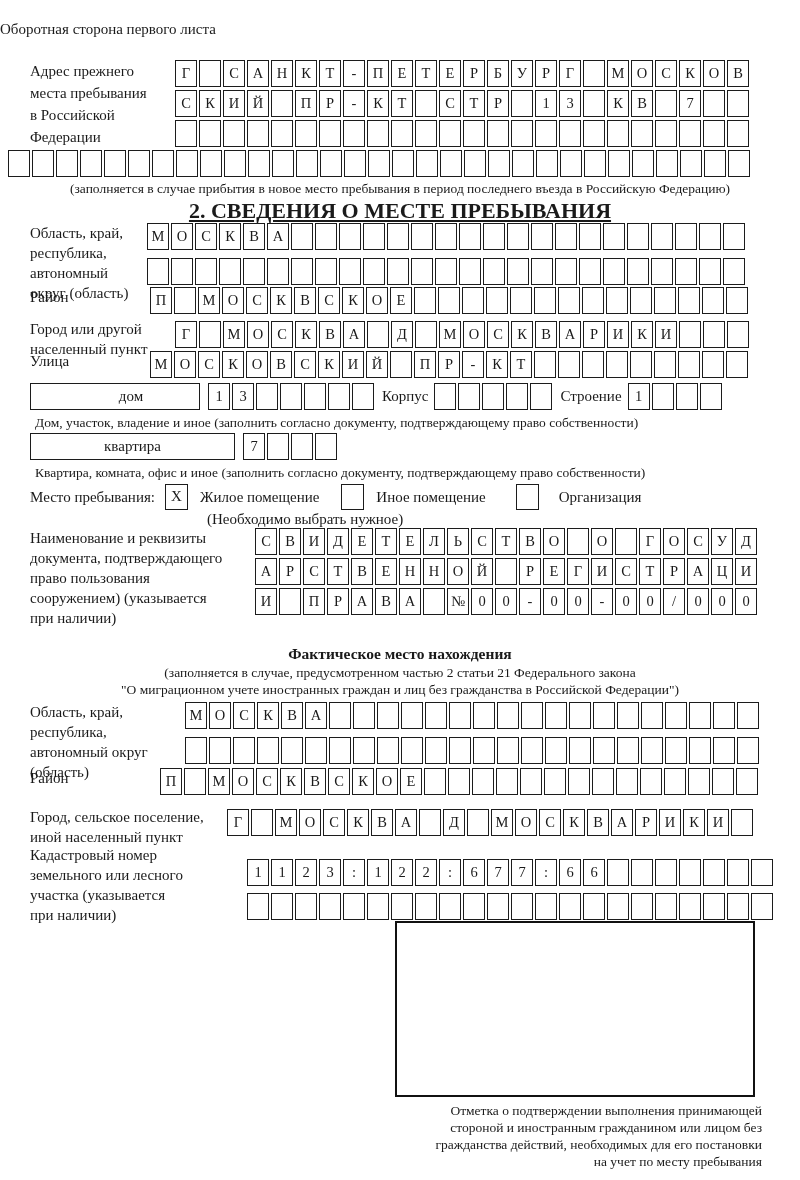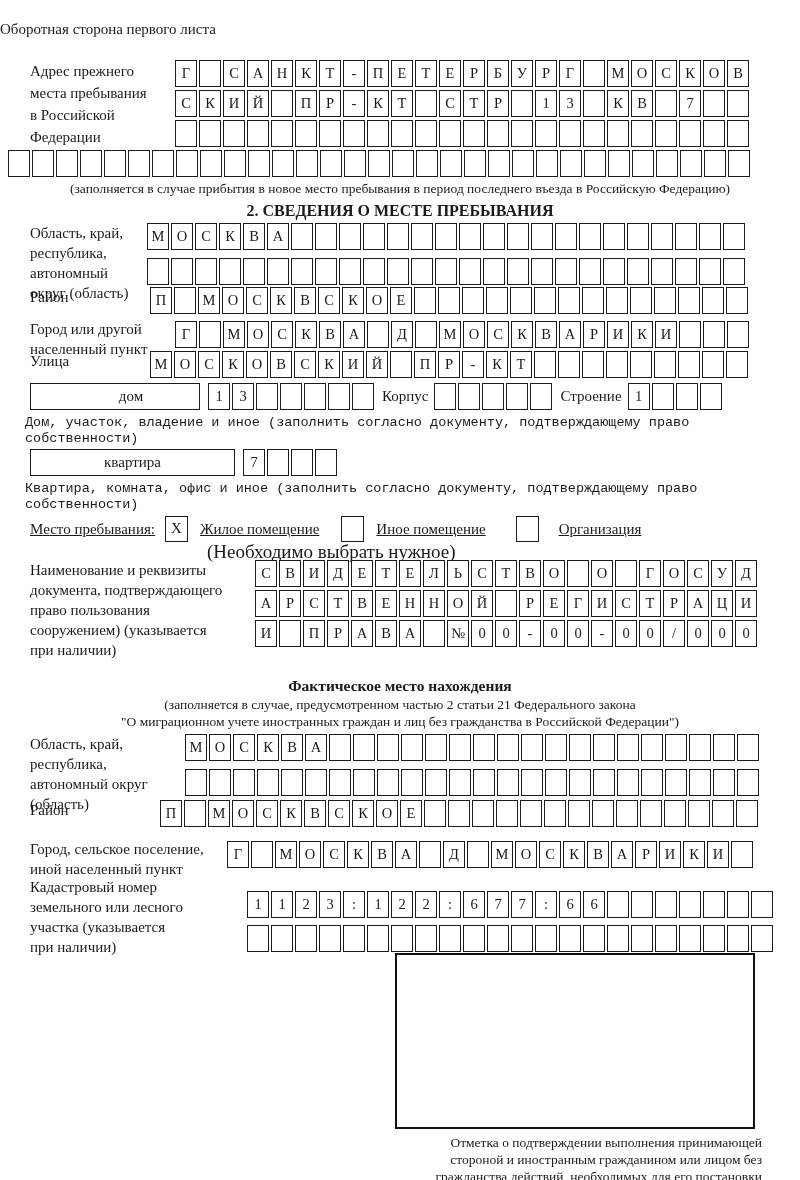--- a/index.html
+++ b/index.html
@@ -21,35 +21,35 @@
   .w197{width:197px;}
   .cellrow{white-space:nowrap;height:27px;margin-bottom:3px;}
   .gap8{margin-bottom:8px;}
   .cell{
     display:inline-block;box-sizing:border-box;width:22px;height:27px;
     border:1.6px solid #1c1c1c;margin-right:2px;text-align:center;
     font-size:14.5px;line-height:24px;vertical-align:top;background:#fff;
   }
   .fullrow{margin-left:8px;}
   .note-c{text-align:center;font-size:13.5px;line-height:17px;margin-top:2px;}
-  .note-l{margin-left:25px;font-size:13.5px;line-height:16px;margin-top:2px;font-family:Liberation Mono, monospace;}
-  .sec-title{text-align:center;font-weight:bold;font-size:16px;line-height:20px;margin-top:4px;}
+  .note-l{margin-left:35px;font-size:13.5px;line-height:16px;margin-top:2px;}
+  .sec-title{text-align:center;font-weight:bold;font-size:22px;line-height:20px;margin-top:4px;text-decoration:underline;}
   .widebox{
     display:inline-block;box-sizing:border-box;height:27px;border:1.7px solid #1c1c1c;
     text-align:center;line-height:24px;font-size:15px;vertical-align:top;margin-right:8px;
   }
   .wb-house{width:170px;padding-left:32px;}
   .wb-apt{width:205px;}
   .inline-lbl{display:inline-block;font-size:15px;line-height:27px;vertical-align:top;padding:0 6px;}
   .checkbox{
     display:inline-block;box-sizing:border-box;width:23px;height:26px;border:1.6px solid #1c1c1c;
     text-align:center;line-height:23px;font-size:15px;vertical-align:top;margin:0 12px 0 10px;
   }
-  .stay-lbl{display:inline-block;font-size:15px;line-height:27px;vertical-align:top;text-decoration:underline;}
-  .stay-note{margin-left:207px;font-size:19px;line-height:17px;}
+  .stay-lbl{display:inline-block;font-size:15px;line-height:27px;vertical-align:top;}
+  .stay-note{margin-left:207px;font-size:15px;line-height:17px;}
   .doc-rows .cellrow{margin-bottom:3px;}
   .mt2{margin-top:2px;} .mt3{margin-top:3px;} .mt4{margin-top:4px;} .mt9{margin-top:9px;}
   .mtm8{margin-top:-8px;} .mtm14{margin-top:-14px;} .mtm16{margin-top:-16px;} .mtm2{margin-top:-2px;gap:20px;}
   .cells-off2{margin-top:2px;}
   .rows-off14{margin-top:14px;}
   .fact-title{text-align:center;font-weight:bold;font-size:15.5px;line-height:20px;margin-top:16px;}
   .fact-note{text-align:center;font-size:13.5px;line-height:17px;}
   .stamp-box{margin:-4px 0 0 395px;box-sizing:border-box;width:360px;height:176px;border:2px solid #111;background:#fff;}
   .stamp-cap{margin:5px 0 0 390px;width:372px;text-align:right;font-size:13.5px;}
   .stamp-cap div{line-height:17px;}

